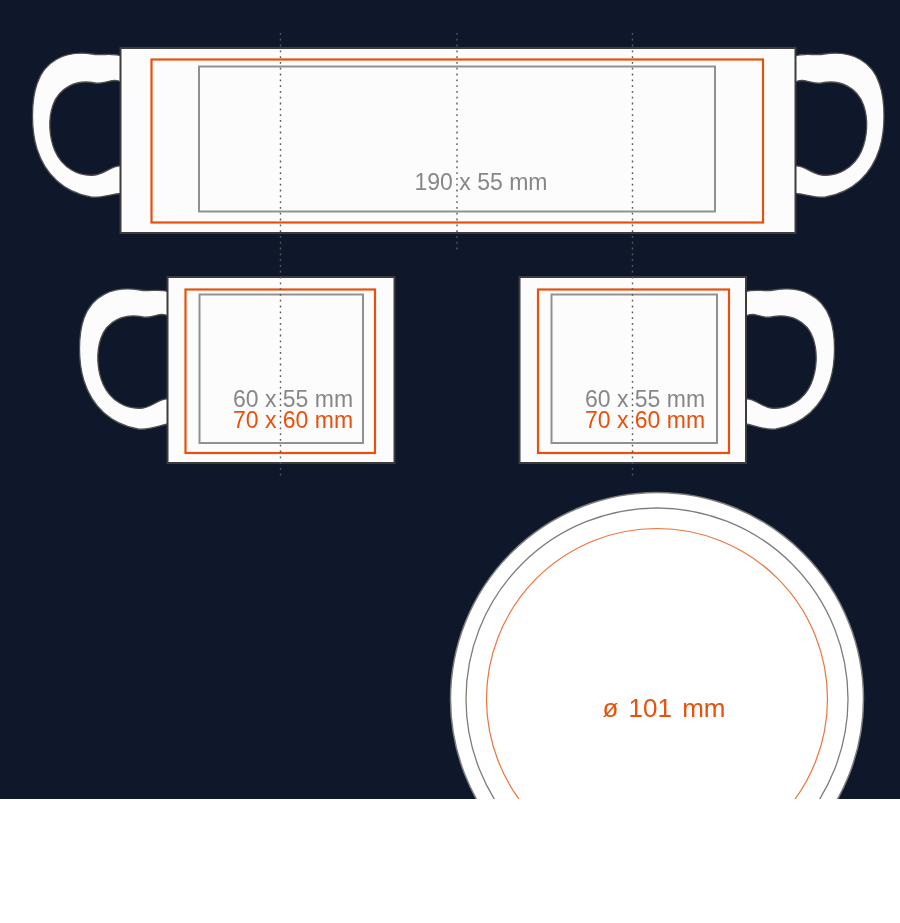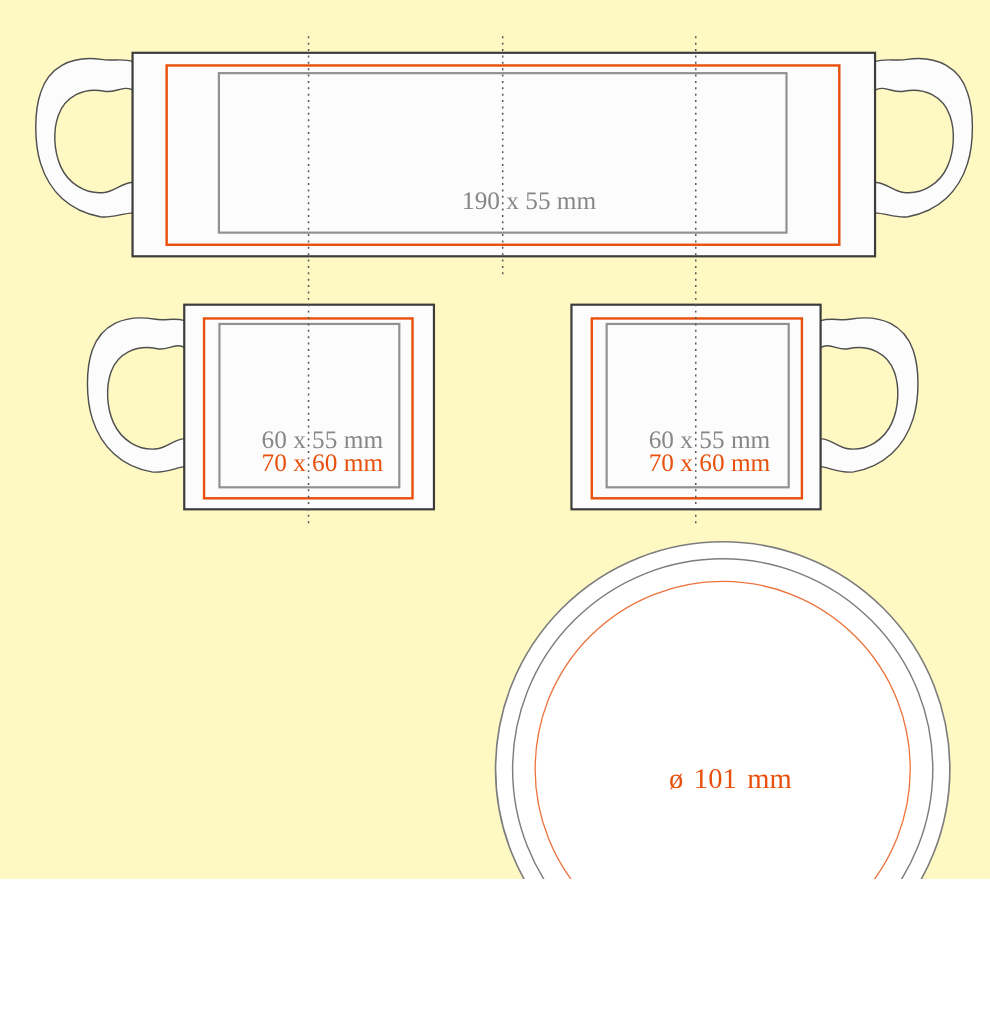--- a/index.html
+++ b/index.html
@@ -7,22 +7,22 @@
     --gray-text:#878787;
     --body-outline:#3C3C3C;
     --print-frame-gray:#919191;
     --dotted-line:#5A5A5A;
     --circle-gray:#7D7D7D;
     --handle-line:#4F4F4F;
     --mug-fill:#FCFCFC;
   }
   html,body{margin:0;padding:0;background:#fff;}
   .canvas{
-    position:relative;width:900px;height:799px;background:#fef9c3;overflow:hidden;
-    font-family:Liberation Serif, serif;
+    position:relative;width:900px;height:799px;background:#0f172a;overflow:hidden;
+    font-family:Liberation Sans, sans-serif;
   }
   .canvas svg{position:absolute;left:0;top:0;}
   
   .mug-body{fill:var(--mug-fill);stroke:var(--body-outline);stroke-width:2;}
   .handle{fill:var(--mug-fill);stroke:var(--handle-line);stroke-width:1.3;fill-rule:evenodd;}
   .frame-max{fill:none;stroke:var(--orange);stroke-width:2.2;}
   .frame-print{fill:none;stroke:var(--print-frame-gray);stroke-width:2;}
   .centerline{stroke:var(--dotted-line);stroke-width:1.4;stroke-dasharray:1.8 4;fill:none;}
   .rim{fill:#ffffff;stroke:var(--circle-gray);stroke-width:1.5;}
   .rim-inner{fill:none;stroke:var(--circle-gray);stroke-width:1.3;}

